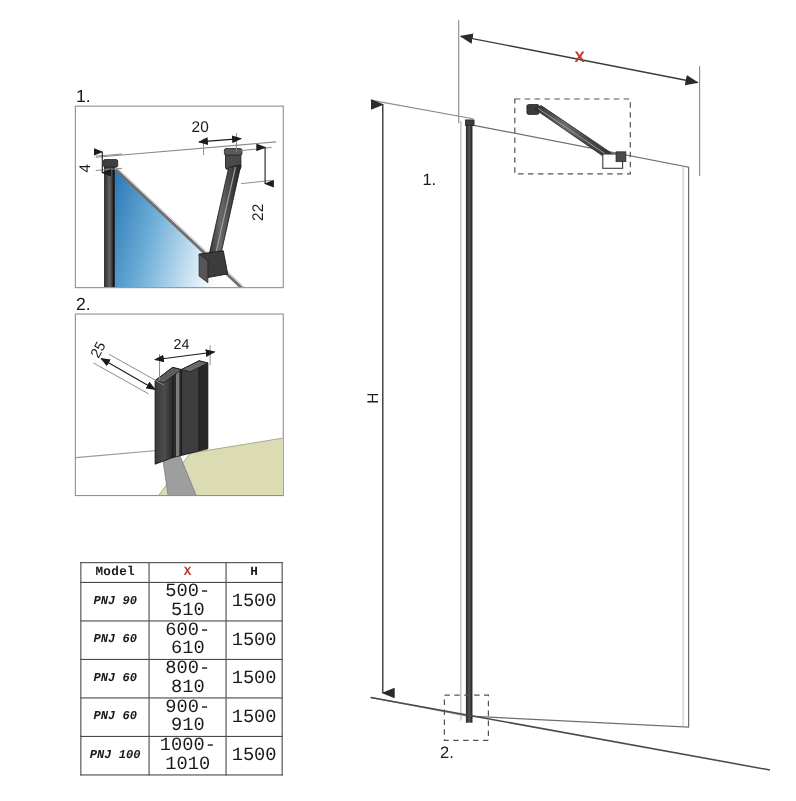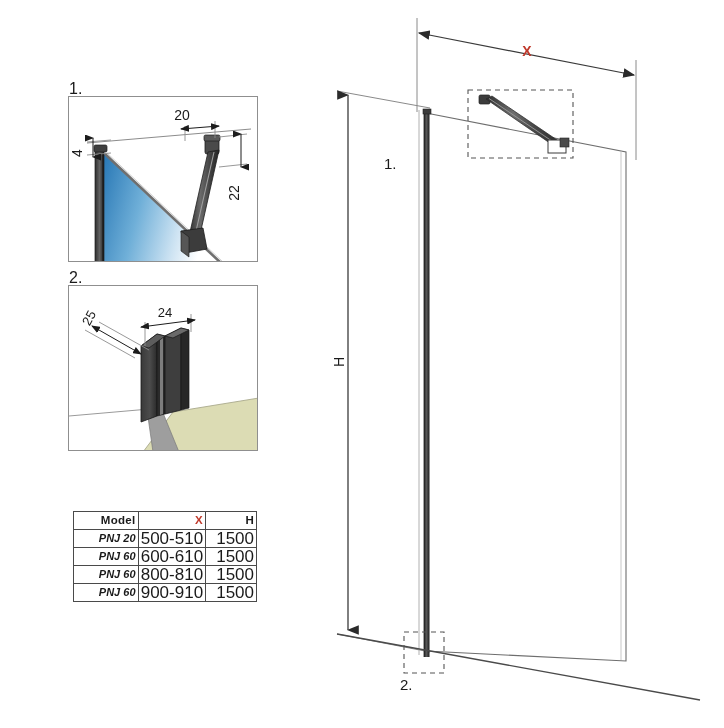--- a/index.html
+++ b/index.html
@@ -35,26 +35,26 @@
   
   #spec-table{
     position:absolute;
     left:73px;top:511px;
     width:184px;
     border-collapse:collapse;
     background:#fff;
   }
   #spec-table td,#spec-table th{
     border:1.3px solid #4a4a4a;
-    text-align:right;
+    text-align:center;
     font-size:11px;
     height:17px;
     line-height:17px;
     padding:0 2px;
-    font-family:Liberation Sans, sans-serif;
+    font-family:Liberation Mono, monospace;
   }
   #spec-table thead th{
     font-weight:bold;
     font-size:11.5px;
     letter-spacing:0.3px;
   }
   #spec-table .col-model{width:66px;}
   #spec-table .col-x{width:70px;}
   #spec-table .col-h{width:48px;}
   #spec-table tbody .cell-model{
@@ -304,35 +304,40 @@
   <table id="spec-table">
     <thead>
       <tr>
         <th class="col-model">Model</th>
         <th class="col-x hdr-x">X</th>
         <th class="col-h">H</th>
       </tr>
     </thead>
     <tbody>
       <tr>
-        <td class="cell-model">PNJ 20</td>
+        <td class="cell-model">PNJ 90</td>
         <td class="cell-val">500-510</td>
         <td class="cell-val">1500</td>
       </tr>
       <tr>
         <td class="cell-model">PNJ 60</td>
         <td class="cell-val">600-610</td>
         <td class="cell-val">1500</td>
       </tr>
       <tr>
         <td class="cell-model">PNJ 60</td>
         <td class="cell-val">800-810</td>
         <td class="cell-val">1500</td>
       </tr>
       <tr>
         <td class="cell-model">PNJ 60</td>
         <td class="cell-val">900-910</td>
         <td class="cell-val">1500</td>
       </tr>
+      <tr>
+        <td class="cell-model">PNJ 100</td>
+        <td class="cell-val">1000-1010</td>
+        <td class="cell-val">1500</td>
+      </tr>
     </tbody>
   </table>
 
 </div>
 
 </body></html>

